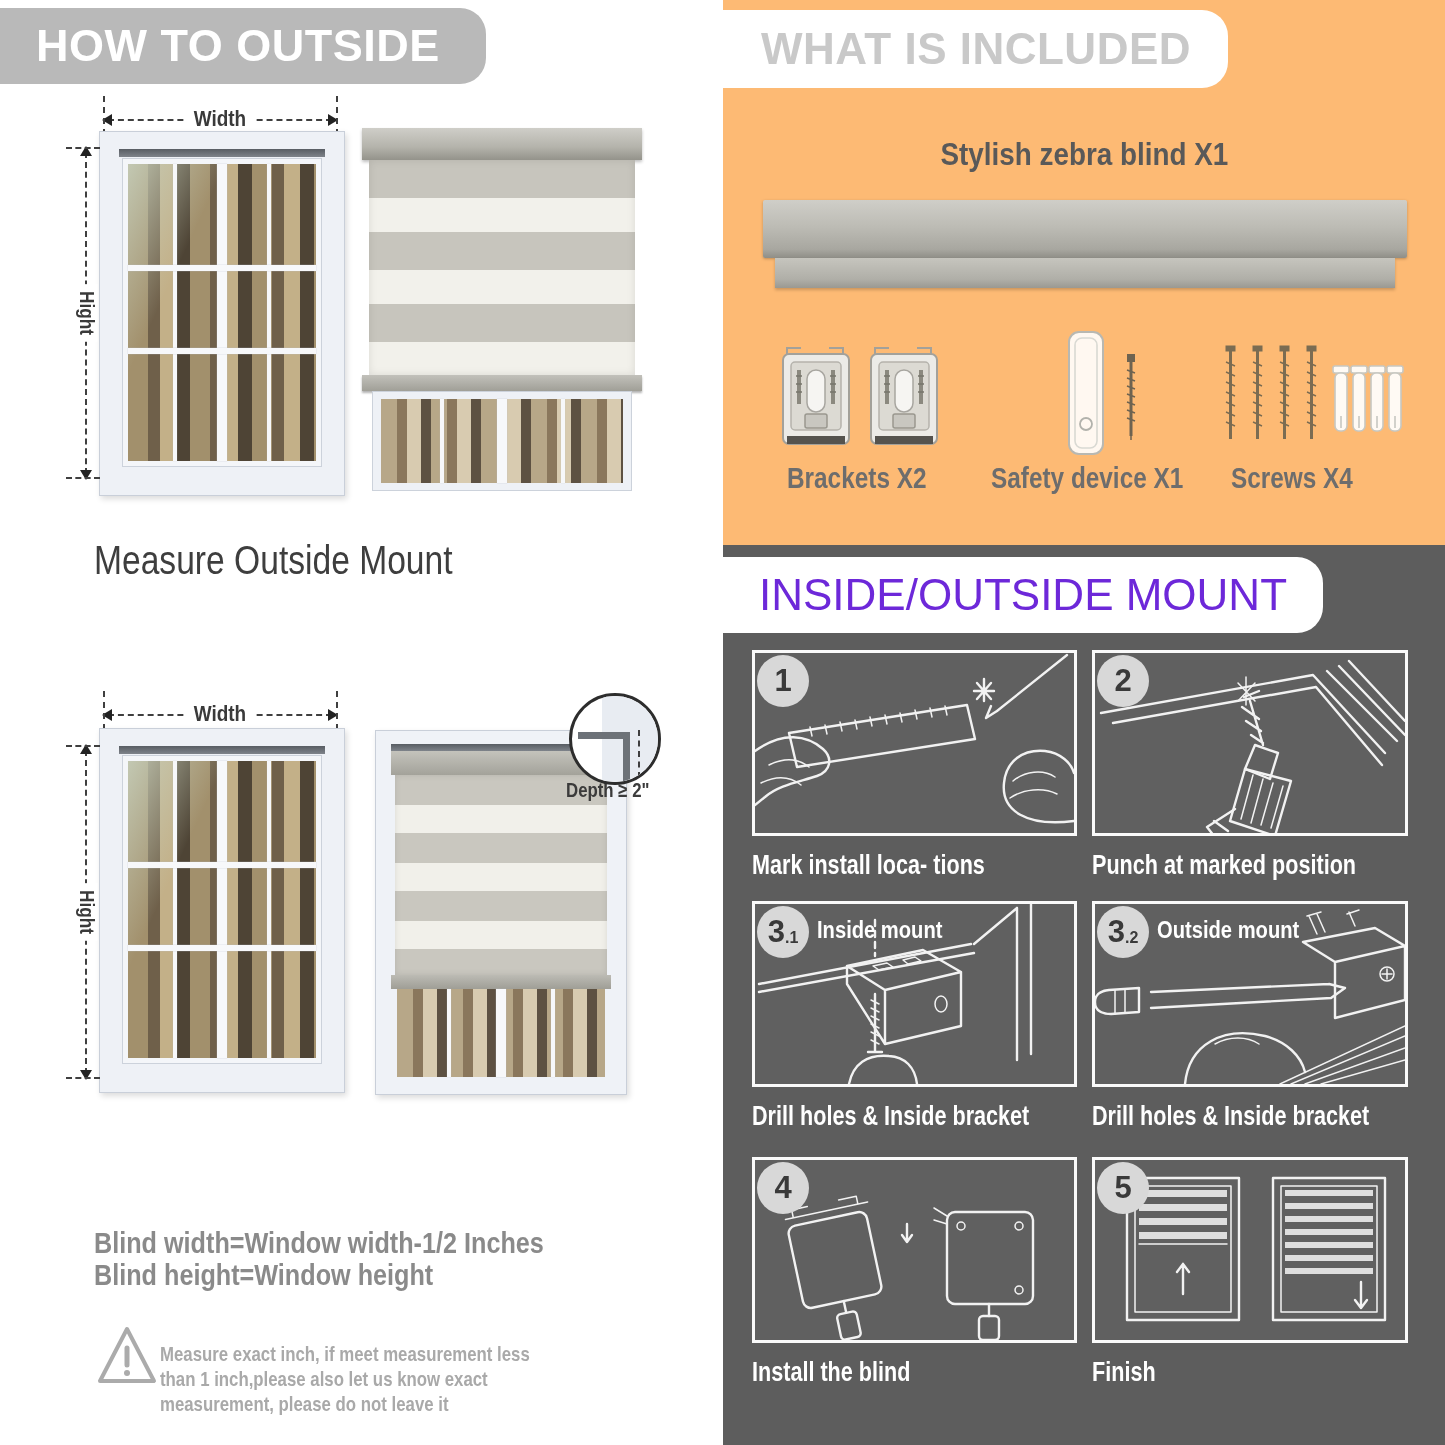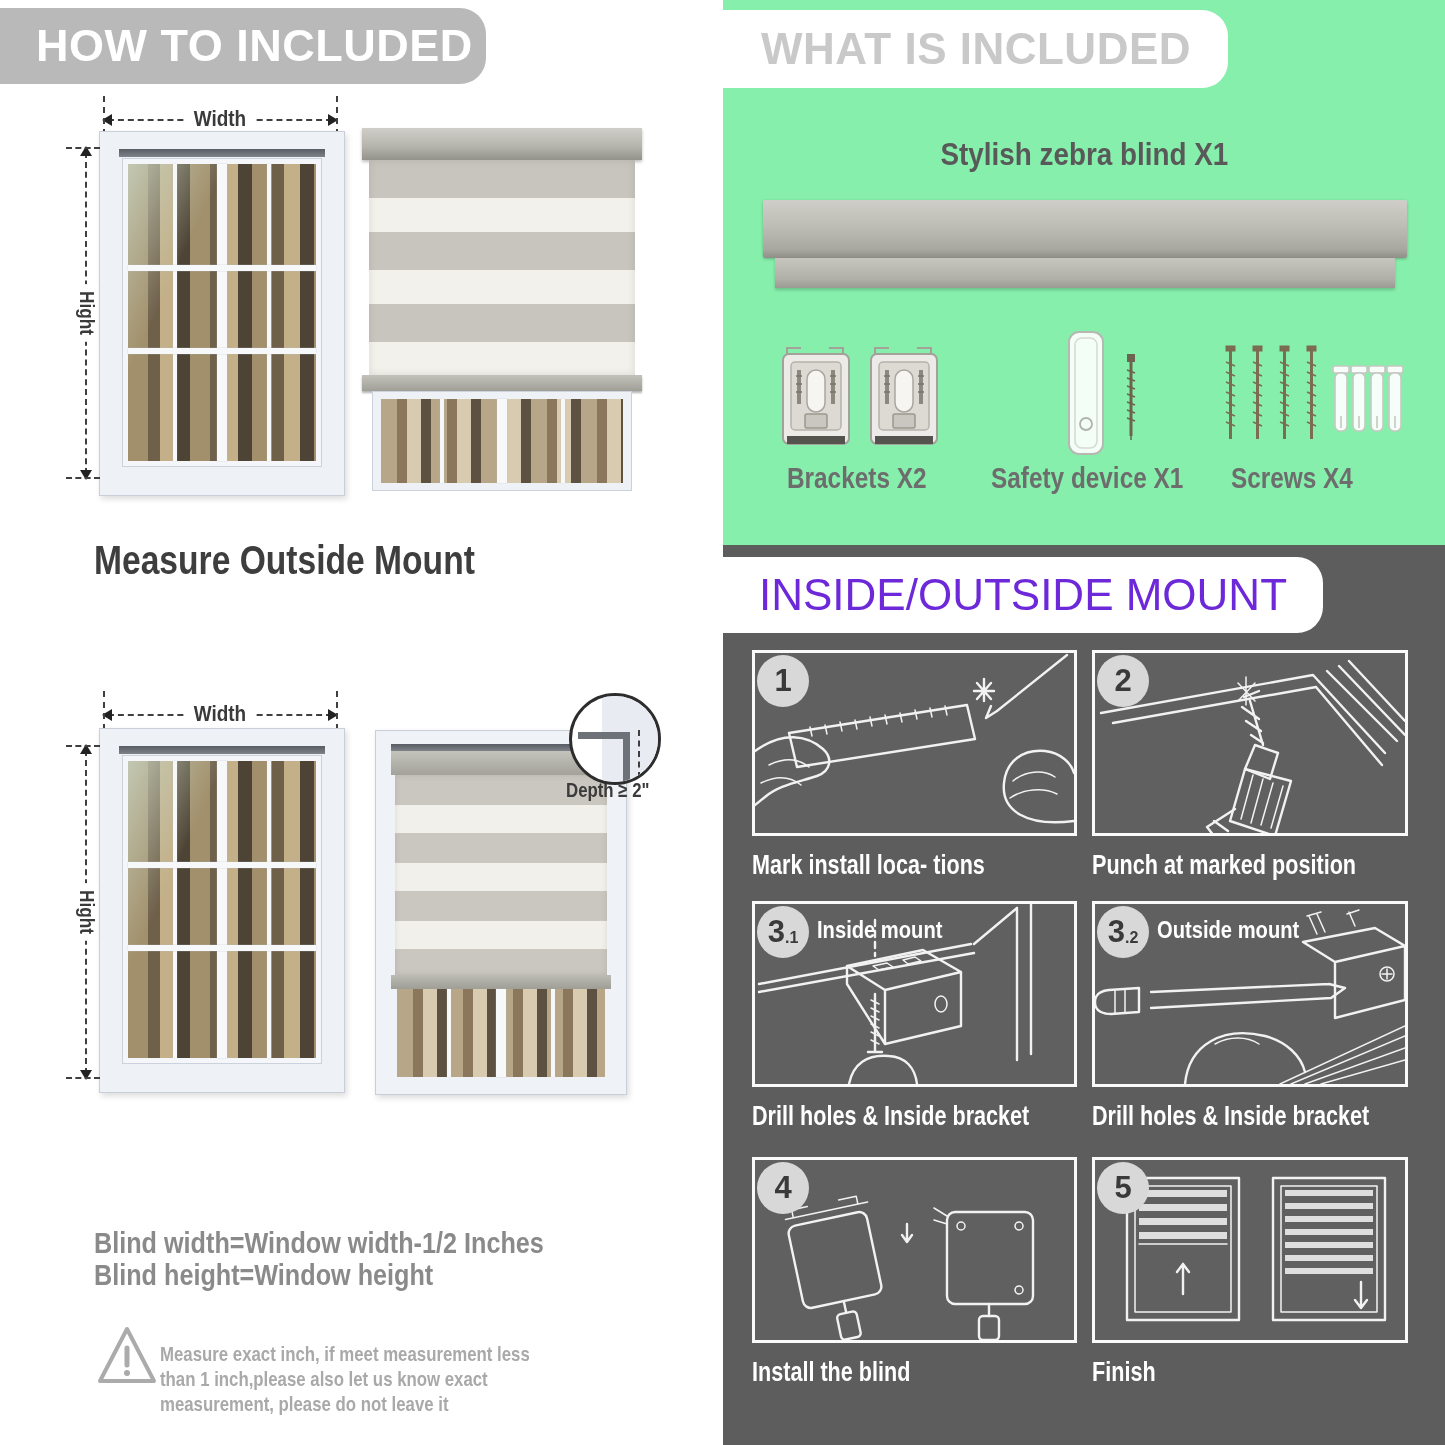--- a/index.html
+++ b/index.html
@@ -5,21 +5,21 @@
   html,body{margin:0;padding:0;background:#fff;}
   .canvas{position:relative;width:1445px;height:1445px;background:#fff;overflow:hidden;
           font-family:"Liberation Sans",sans-serif;}
   
   .cond{transform:scaleX(.84);transform-origin:0 50%;white-space:nowrap;display:inline-block;}
   .abs{position:absolute;}
   
   .htm-banner{position:absolute;left:0;top:8px;width:486px;height:76px;background:#b9b9b9;
               border-radius:0 26px 26px 0;display:flex;align-items:center;padding-left:36px;box-sizing:border-box;}
   .htm-banner span{color:#fff;font-size:45px;font-weight:bold;letter-spacing:.5px;white-space:nowrap;}
-  .sec-title{position:absolute;left:94px;font-size:40px;font-weight:bold;color:#3e3e3e;}
+  .sec-title{position:absolute;left:94px;font-size:40px;font-weight:normal;color:#3e3e3e;}
   .formula{position:absolute;left:94px;font-size:30px;font-weight:bold;color:#8a8a8a;}
   
   .window{position:absolute;width:246px;height:365px;background:#eef1f6;
           box-shadow:inset 0 0 0 1px #c9cfd9, 2px 3px 6px rgba(0,0,0,.14);}
   .win-recess{position:absolute;left:20px;right:20px;top:18px;height:8px;
               background:linear-gradient(180deg,#585d63,#7e838a);}
   .win-glass{position:absolute;left:24px;right:24px;top:28px;bottom:30px;
              border:5px solid #f4f6f9;box-shadow:0 0 0 1px #ccd2db;
              background:
                linear-gradient(115deg, rgba(198,206,186,.9) 0%, rgba(198,206,186,0) 30%),
@@ -83,21 +83,21 @@
   .mag-wall{position:absolute;right:-8px;top:-10px;width:64px;height:110px;background:#e8ecf2;}
   .mag-lh{position:absolute;left:6px;top:36px;width:52px;height:7px;background:#6d7278;}
   .mag-lv{position:absolute;left:51px;top:36px;width:7px;height:50px;background:#6d7278;}
   .mag-dash{position:absolute;left:66px;top:34px;height:48px;border-left:2px dashed #3f3f3f;}
   .depth-label{position:absolute;left:566px;top:779px;font-size:20px;font-weight:bold;color:#3b3b3b;}
   
   .warn-text{position:absolute;left:160px;top:1320px;width:470px;font-size:21px;line-height:25px;
              font-weight:bold;color:#a9a9a9;transform:scaleX(.8);transform-origin:0 0;}
   
   .right-col{position:absolute;left:723px;top:0;width:722px;height:1445px;}
-  .included-panel{position:absolute;left:0;top:0;width:722px;height:545px;background:#86efac;}
+  .included-panel{position:absolute;left:0;top:0;width:722px;height:545px;background:#fdba74;}
   .wii-banner{position:absolute;left:0;top:10px;width:505px;height:78px;background:#fff;
               border-radius:0 26px 26px 0;display:flex;align-items:center;padding-left:38px;box-sizing:border-box;}
   .wii-banner span{color:#c9c9c9;font-size:44px;font-weight:bold;letter-spacing:.5px;white-space:nowrap;}
   .blind-name{position:absolute;left:0;top:136px;width:100%;text-align:center;font-size:32px;
               font-weight:bold;color:#595959;}
   .blind-name span{display:inline-block;transform:scaleX(.87);transform-origin:50% 50%;white-space:nowrap;}
   .rail1{position:absolute;left:40px;top:200px;width:644px;height:58px;border-radius:2px;
          background:linear-gradient(180deg,#cfcec8 0%,#bdbcb5 45%,#a8a7a0 85%,#8f8e87 100%);
          box-shadow:0 1px 3px rgba(0,0,0,.25);}
   .rail2{position:absolute;left:52px;top:258px;width:620px;height:30px;
@@ -124,21 +124,21 @@
   .la{stroke:#f2f2f2;stroke-width:2.4;fill:none;stroke-linecap:round;stroke-linejoin:round;}
   .la.thin{stroke-width:1.5;}
   .la.dash{stroke-dasharray:6 5;}
 </style>
 </head>
 <body>
 
 <div class="canvas">
 
   <div class="htm-banner">
-    <span>HOW TO INCLUDED</span>
+    <span>HOW TO OUTSIDE</span>
   </div>
 
   <div class="h-arrow" style="left:104px;top:112px;width:232px;">
     <div class="h-line"></div>
     <i class="ah l"></i>
     <i class="ah r"></i>
     <span class="dim-label">Width</span>
   </div>
   <div class="vguide" style="left:103px;top:96px;height:50px;"></div>
   <div class="vguide" style="left:336px;top:96px;height:50px;"></div>

